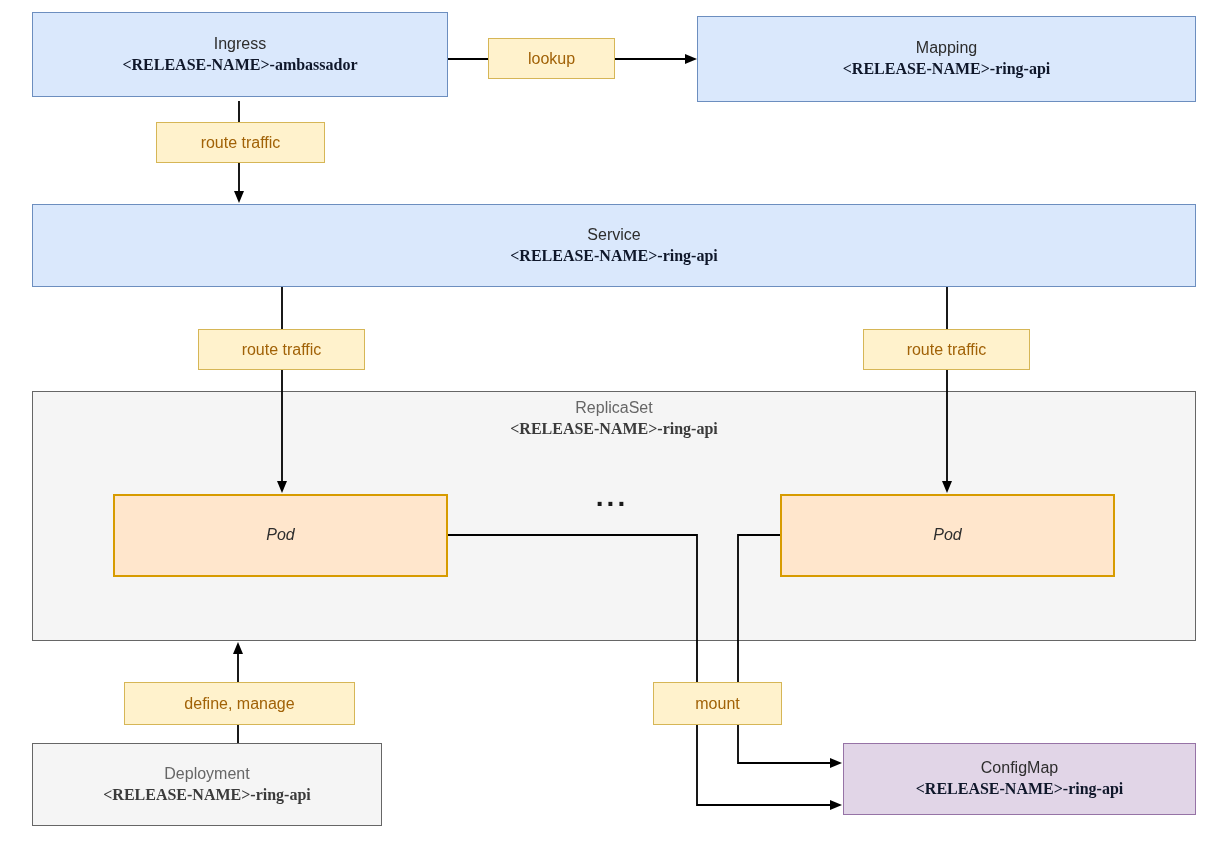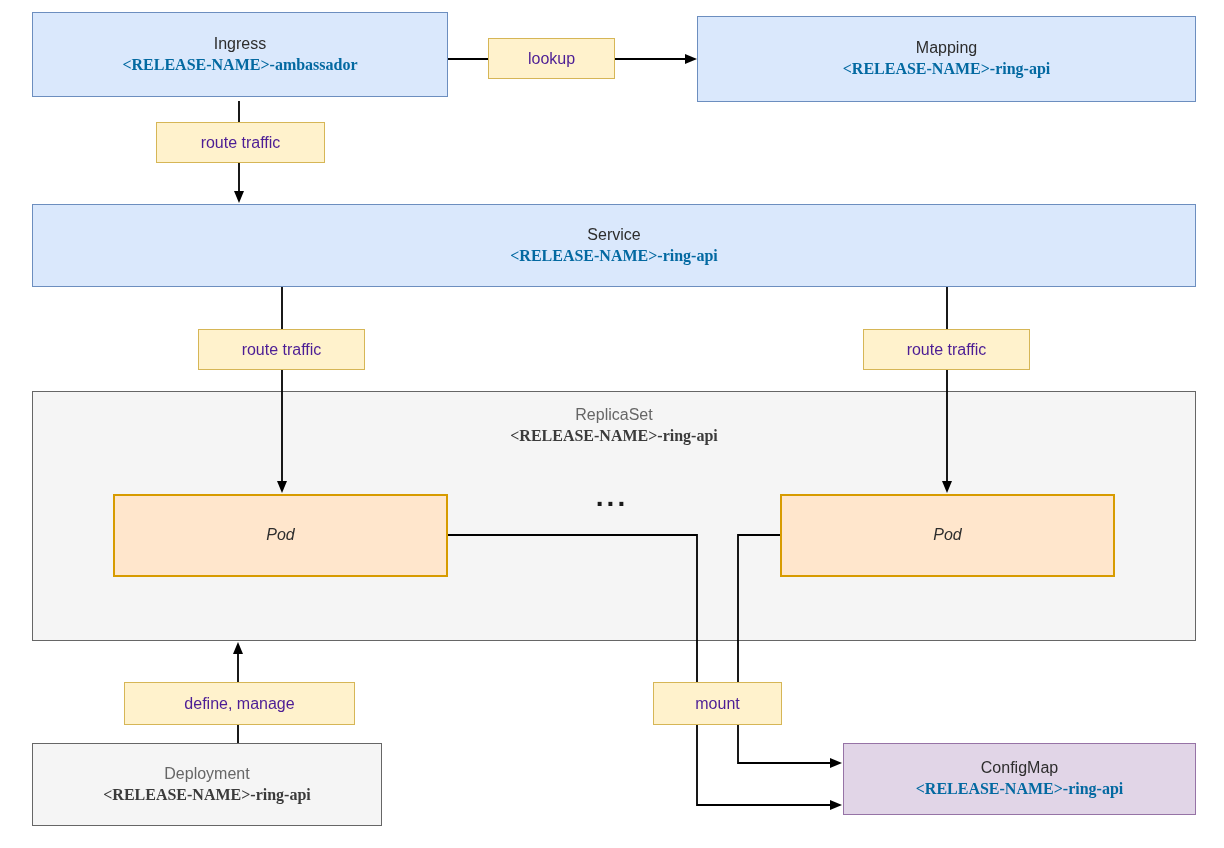--- a/index.html
+++ b/index.html
@@ -21,42 +21,42 @@
     text-align:center;
     z-index:2;
     line-height:1.3;
   }
   .node-title{
     font-size:16px;color:#2d2d2d;
     white-space:nowrap;
   }
   .node-subtitle{
     font-family:"Liberation Serif", serif;
-    font-weight:bold;font-size:16px;color:#0369a1;
+    font-weight:bold;font-size:16px;color:#0f172a;
     white-space:nowrap;
   }
   .blue  {background:var(--node-blue-fill,#dae8fc);  border:1.5px solid var(--node-blue-border,#6c8ebf);}
   .orange{background:var(--node-orange-fill,#ffe6cc);border:2px solid var(--node-orange-border,#d79b00);font-style:italic;}
   .purple{background:var(--node-purple-fill,#e1d5e7);border:1.5px solid var(--node-purple-border,#9673a6);}
   .gray  {background:var(--node-gray-fill,#f5f5f5);  border:1.5px solid var(--node-gray-border,#666666);}
   .gray .node-title{color:#666666;}
   .gray .node-subtitle{color:#3b3b3b;}
 
   .container-node{
     justify-content:flex-start;
-    padding-top:13px;
+    padding-top:6px;
     z-index:0;
   }
   .edge-label{
     position:absolute;
     box-sizing:border-box;
     background:var(--label-fill,#fff2cc);
     border:1.5px solid var(--label-border,#d6b656);
     display:flex;align-items:center;justify-content:center;
-    font-size:16px;color:#4c1d95;
+    font-size:16px;color:#a16207;
     white-space:nowrap;
     z-index:3;
   }
   .ellipsis{
     position:absolute;
     z-index:2;
     font-size:28px;font-weight:700;letter-spacing:3px;
     color:#1a1a1a;text-align:center;line-height:1;
   }
 </style>

